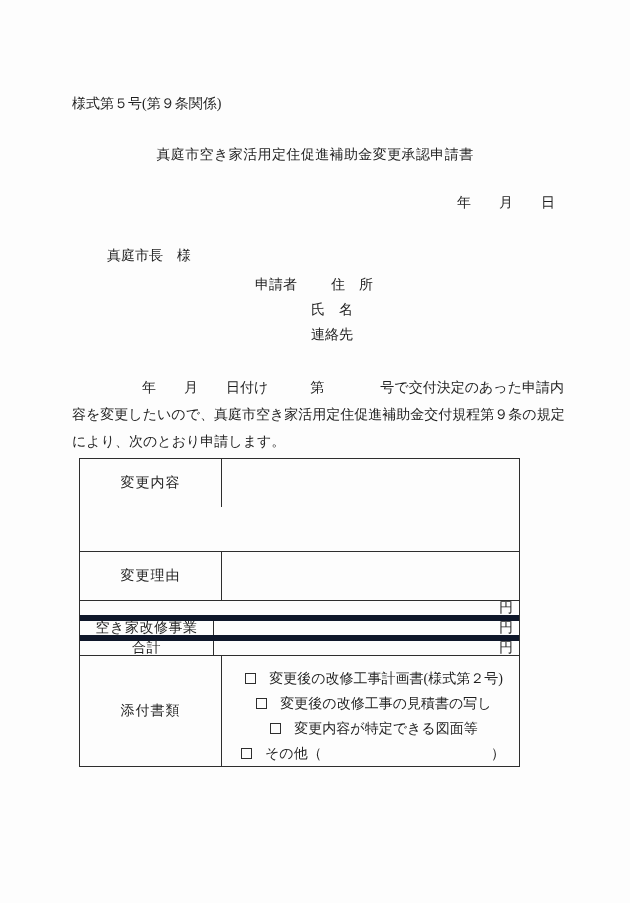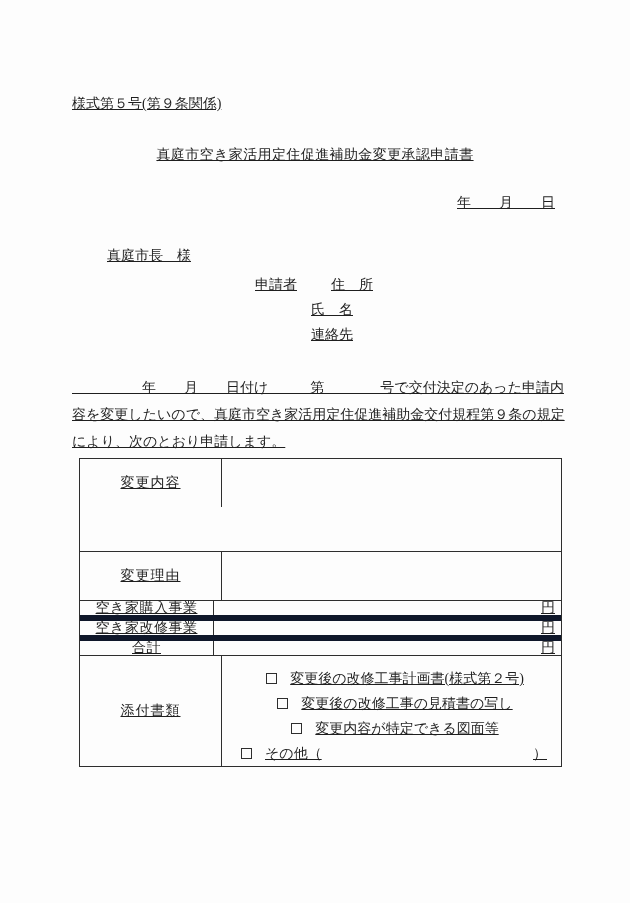--- a/index.html
+++ b/index.html
@@ -1,34 +1,34 @@
 <!DOCTYPE html>
 <html><head>
 <meta charset="utf-8">
 <style>
   html,body{margin:0;padding:0;background:#e8e8e8;}
   .page{
     position:relative;width:630px;height:903px;background:#fdfdfd;
     font-family:"Liberation Serif","DejaVu Serif",serif;
     color:#1f1f1f;font-size:14px;line-height:1;overflow:hidden;
   }
-  .abs{position:absolute;text-decoration:underline;}
+  .abs{position:absolute;}
   .form-number{left:72px;top:97px;}
   .doc-title{left:0;top:148px;width:100%;text-align:center;letter-spacing:0.4px;}
   .date-line{left:457px;top:196px;}
   .addressee{left:107px;top:249px;}
   .applicant{left:255px;top:272px;}
   .applicant .a-row{height:25px;display:flex;align-items:center;gap:10px;}
   .applicant .a-row .gap{display:inline-block;width:14px;}
   .applicant .indent{padding-left:56px;}
   .body-text{left:72px;top:374px;width:494px;}
   .body-text .b-line{height:27px;display:flex;align-items:center;white-space:pre;}
   
   .form-table{
-    left:79px;top:458px;width:483px;height:309px;
+    left:79px;top:458px;width:441px;height:309px;
     border:1.5px solid #2e2e2e;box-sizing:border-box;
     display:flex;flex-direction:column;background:#fdfdfd;
   }
   .t-row{display:flex;box-sizing:border-box;}
   .t-row + .t-row{border-top:1.5px solid #2e2e2e;}
   .row-content{height:66px;}
   .row-reason{height:66px;margin-top:44px;}
   .row-grant{height:73px;}
   .row-attach{flex:1;}
   .label-cell{
@@ -96,21 +96,20 @@
 
     <div class="t-row row-reason">
       <div class="label-cell">変更理由</div>
       <div class="fill-cell"></div>
     </div>
 
     <div class="t-row row-grant">
       <div class="grant-right">
 
         <div class="g-row">
-          <div class="g-item">空き家購入事業</div>
           <div class="g-value">
             <span class="g-blank"></span>
             <span>円</span>
           </div>
         </div>
 
         <div class="g-row">
           <div class="g-item">空き家改修事業</div>
           <div class="g-value">
             <span class="g-blank"></span>

